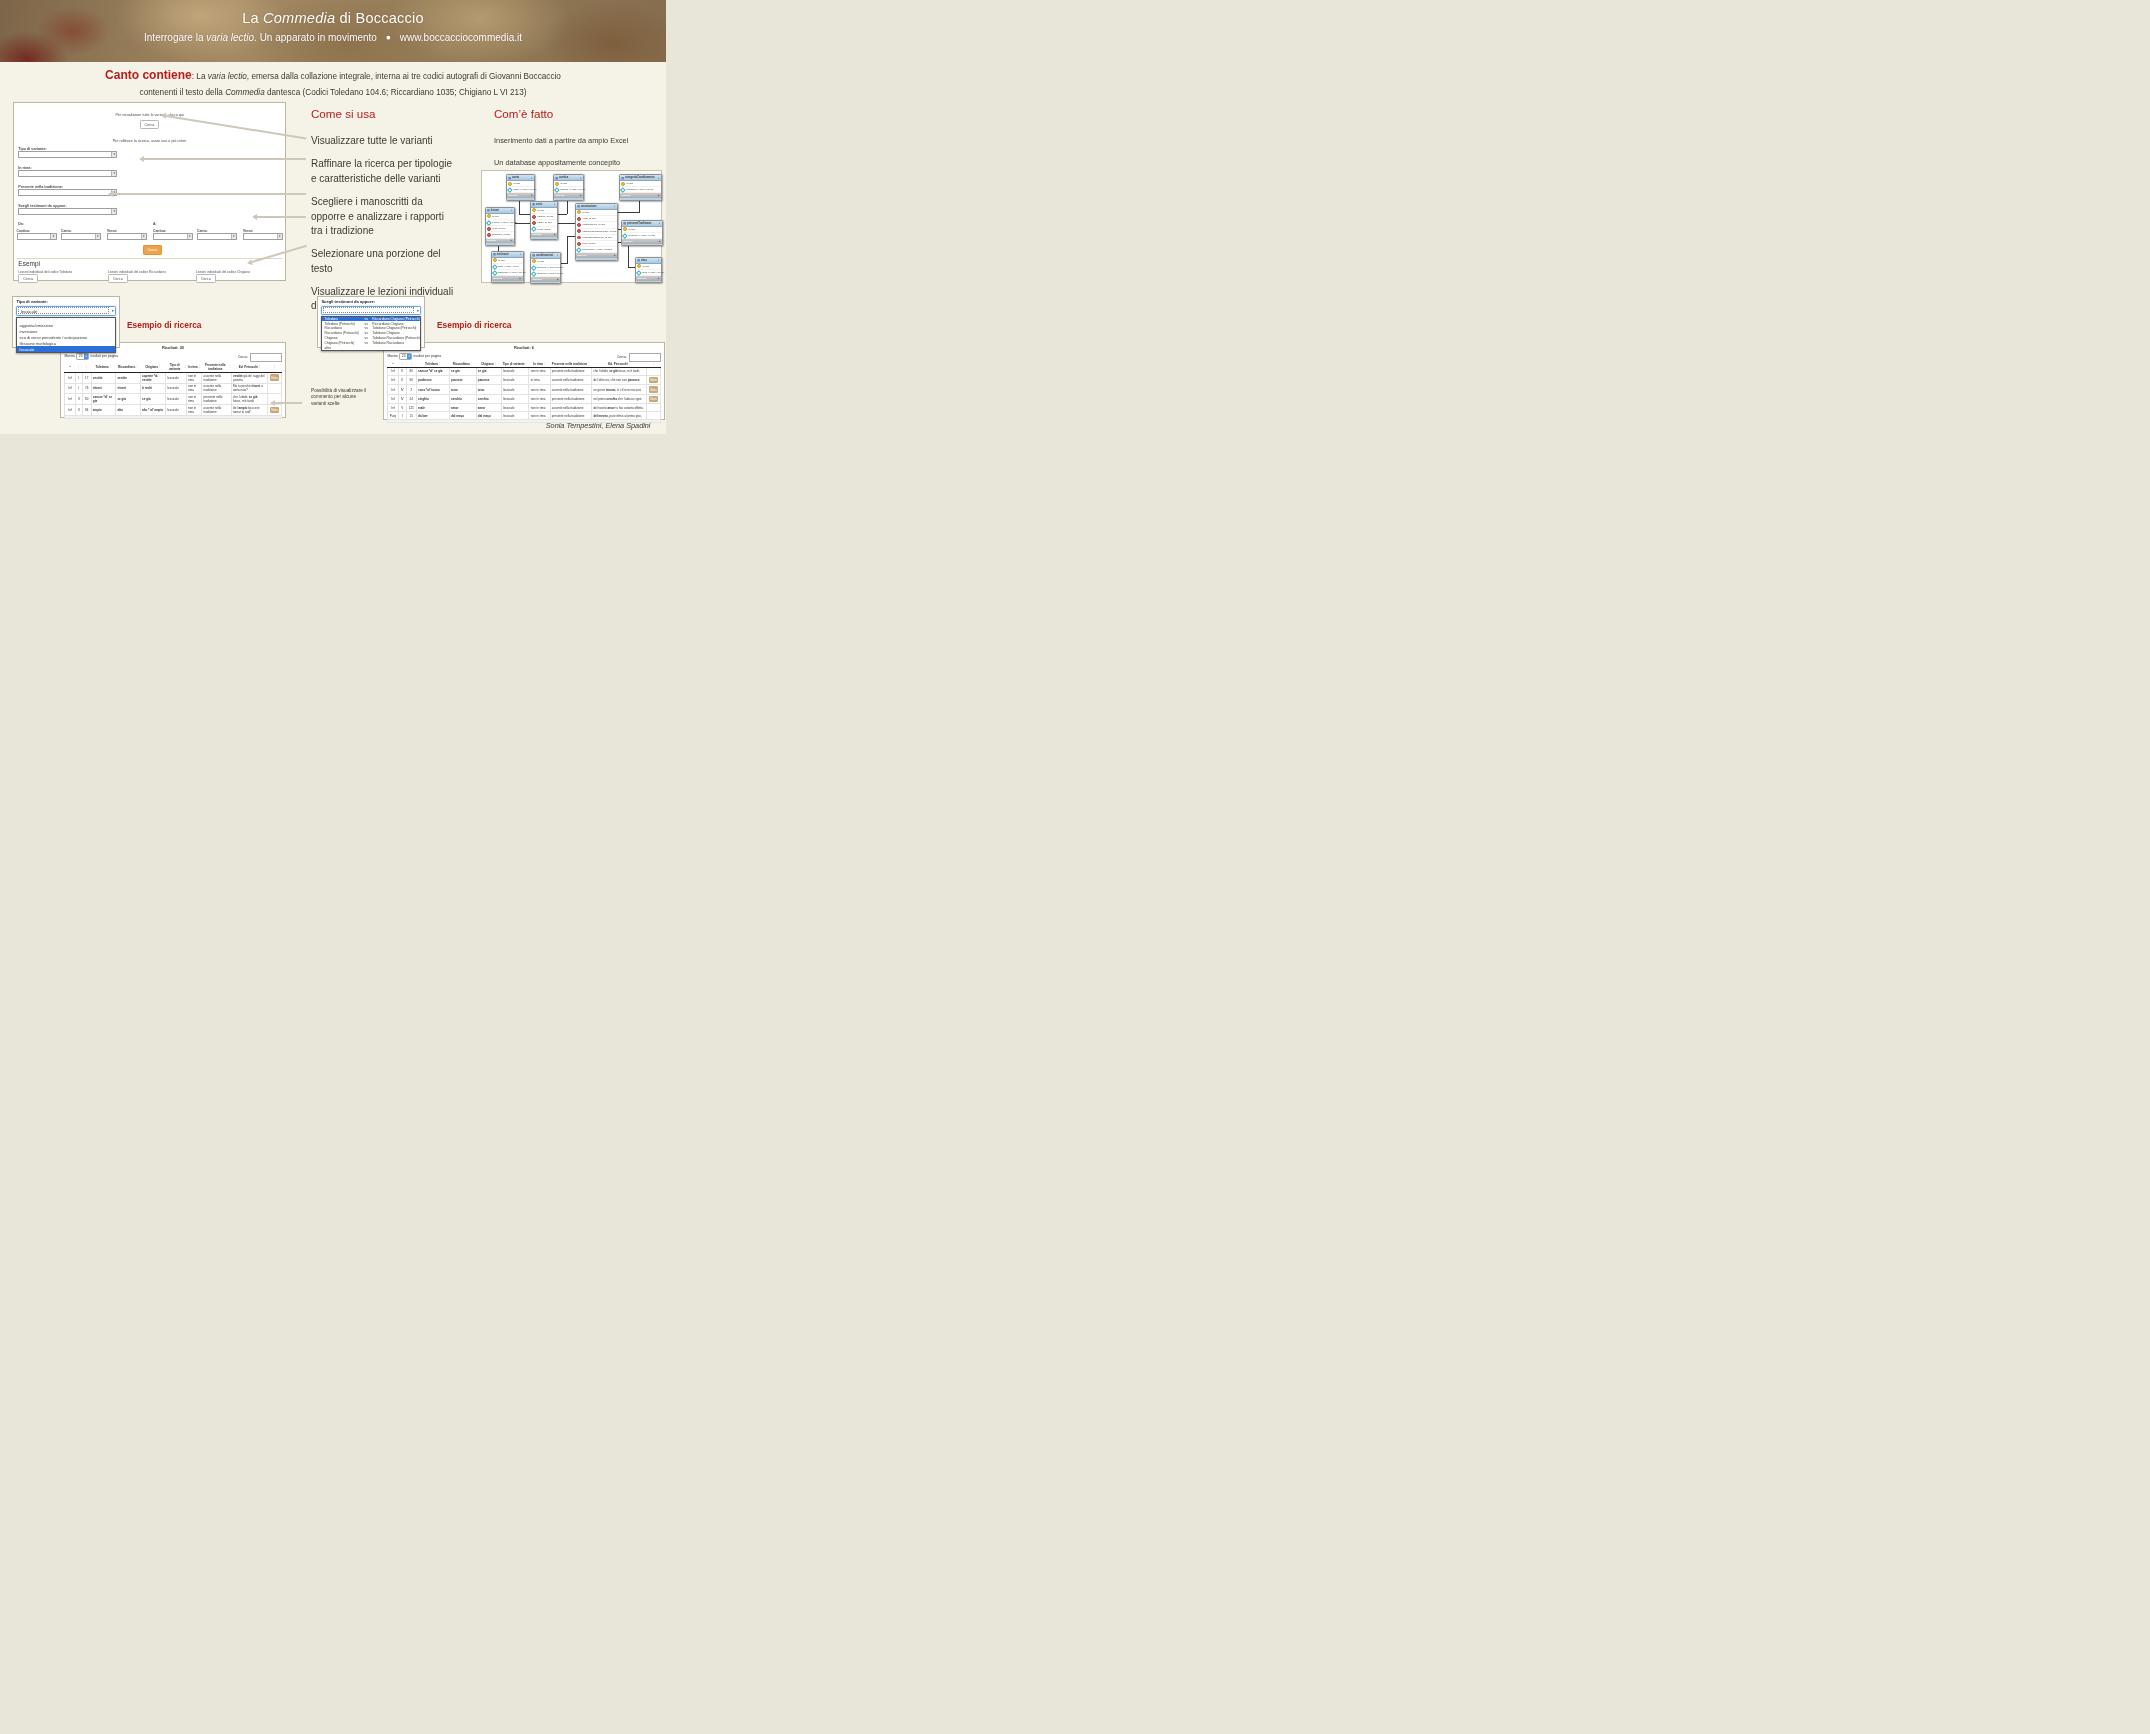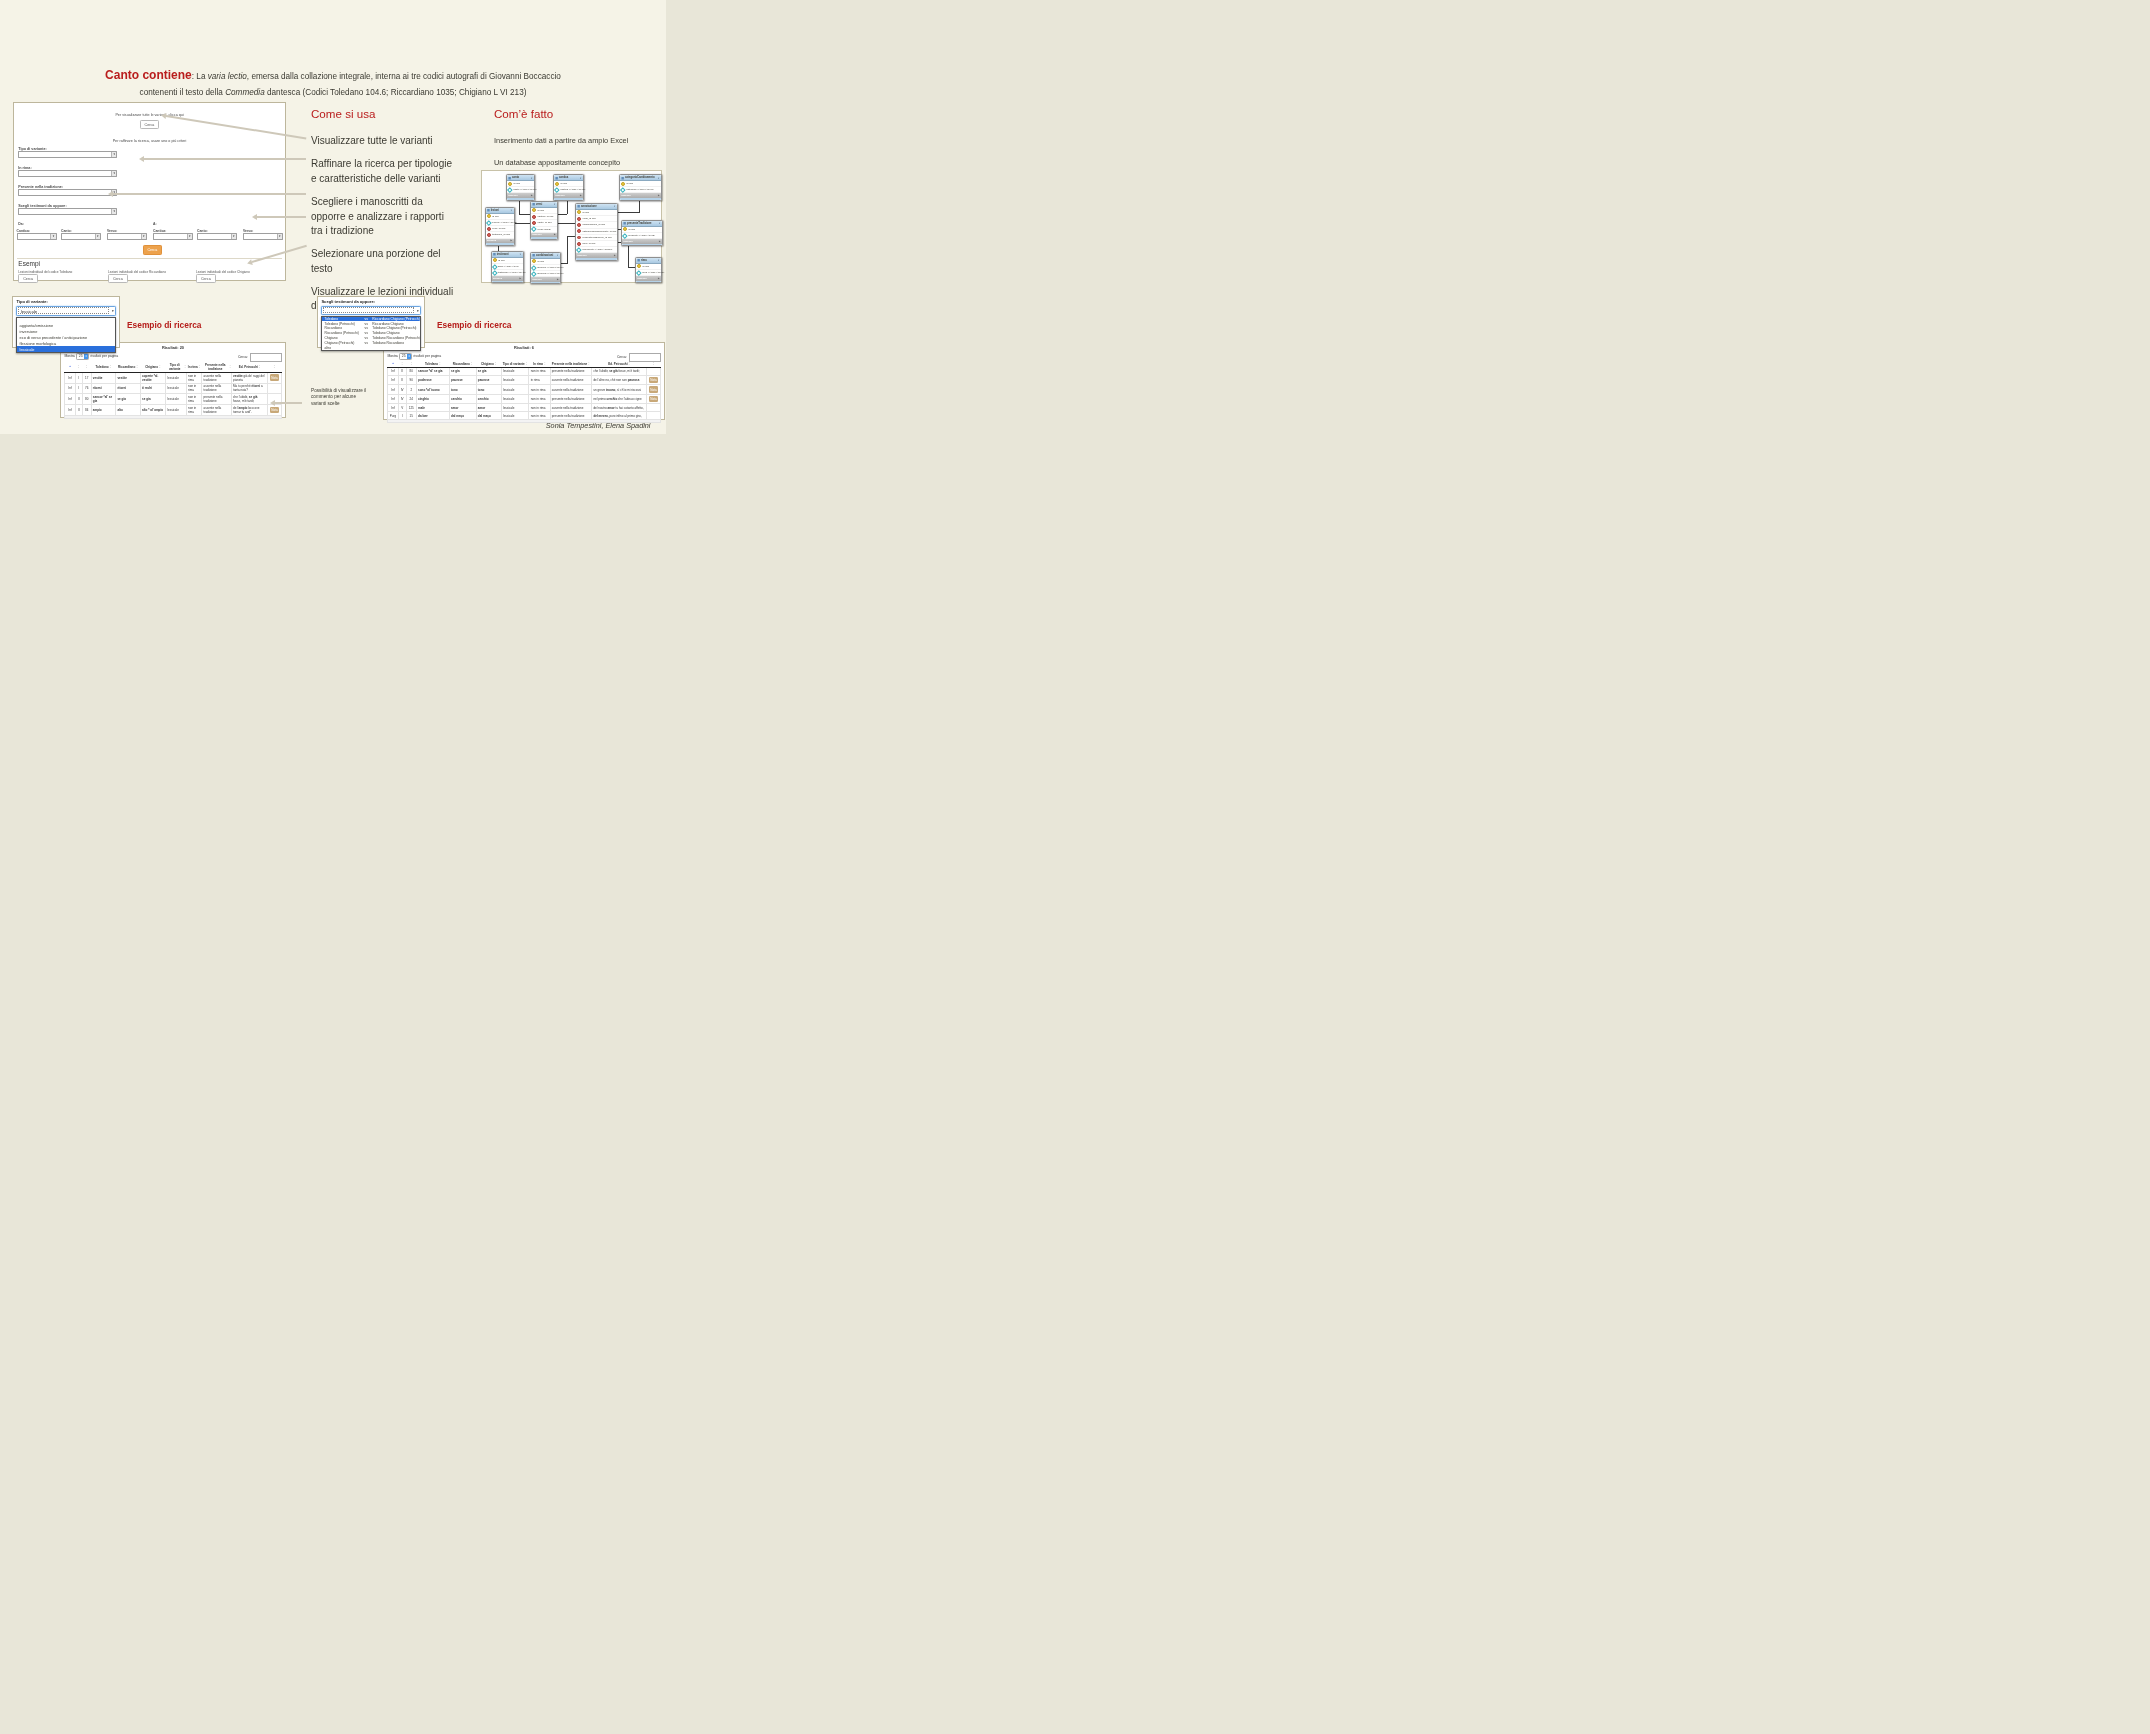--- a/index.html
+++ b/index.html
@@ -108,20 +108,28 @@
       border-top:3.4px solid transparent;border-bottom:3.4px solid transparent;border-right:5.2px solid #cec8b9;}
   
   .commento{position:absolute;left:311px;top:388px;width:60px;font-size:4.7px;line-height:1.35;}
   .credits{position:absolute;right:15.5px;top:421px;font-size:7.3px;font-style:italic;}
 </style>
 </head>
 <body>
 
 <div class="page">
 
+  <div class="banner">
+    <div class="banner-title">La <i>Commedia</i> di Boccaccio</div>
+    <div class="banner-sub">
+      <span>Interrogare la <i>varia lectio</i>. Un apparato in movimento</span>
+      <span class="dot">●</span>
+      <span>www.boccacciocommedia.it</span>
+    </div>
+  </div>
 
   <div class="intro">
     <span class="big-red">Canto contiene</span><span>: La <i>varia lectio</i>, emersa dalla collazione integrale, interna ai tre codici autografi di Giovanni Boccaccio<br>contenenti il testo della <i>Commedia</i> dantesca (Codici Toledano 104.6; Riccardiano 1035; Chigiano L VI 213)</span>
   </div>
 
   <div class="card form-card">
     <div class="fc-center" style="top:10.3px;">Per visualizzare tutte le varianti, clicca qui</div>
     <div class="fc-center" style="top:17px;"><span class="btn">Cerca</span></div>
     <div class="fc-center" style="top:36px;">Per raffinare la ricerca, usare uno o più criteri</div>
 

